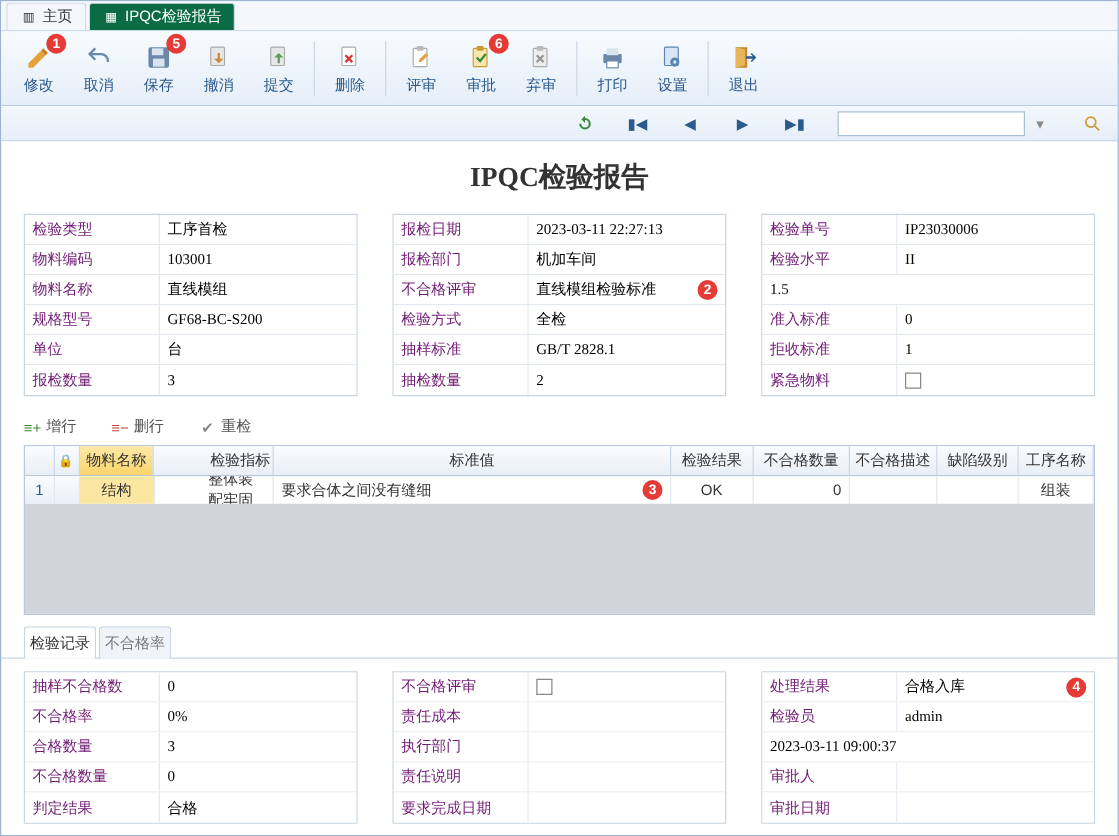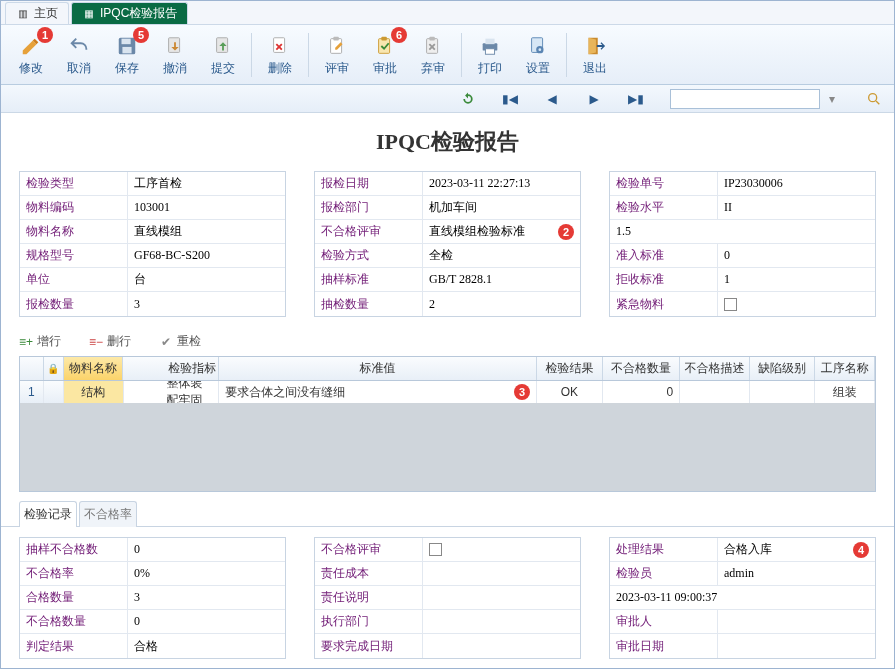--- a/index.html
+++ b/index.html
@@ -442,27 +442,27 @@
           <span class="checkbox-box"></span>
         </div>
       </div>
     <div class="field-row">
         <div class="field-label">责任成本</div>
         <div class="field-value">
           <input type="text" value="" style="">
         </div>
       </div>
     <div class="field-row">
+        <div class="field-label">执行部门</div>
+        <div class="field-value">
+          <input type="text" value="" style="">
+        </div>
+      </div>
+    <div class="field-row">
         <div class="field-label">责任说明</div>
-        <div class="field-value">
-          <input type="text" value="" style="">
-        </div>
-      </div>
-    <div class="field-row">
-        <div class="field-label">执行部门</div>
         <div class="field-value">
           <input type="text" value="" style="">
         </div>
       </div>
     <div class="field-row">
         <div class="field-label">要求完成日期</div>
         <div class="field-value">
           <input type="text" value="" style="">
         </div>
       </div>

